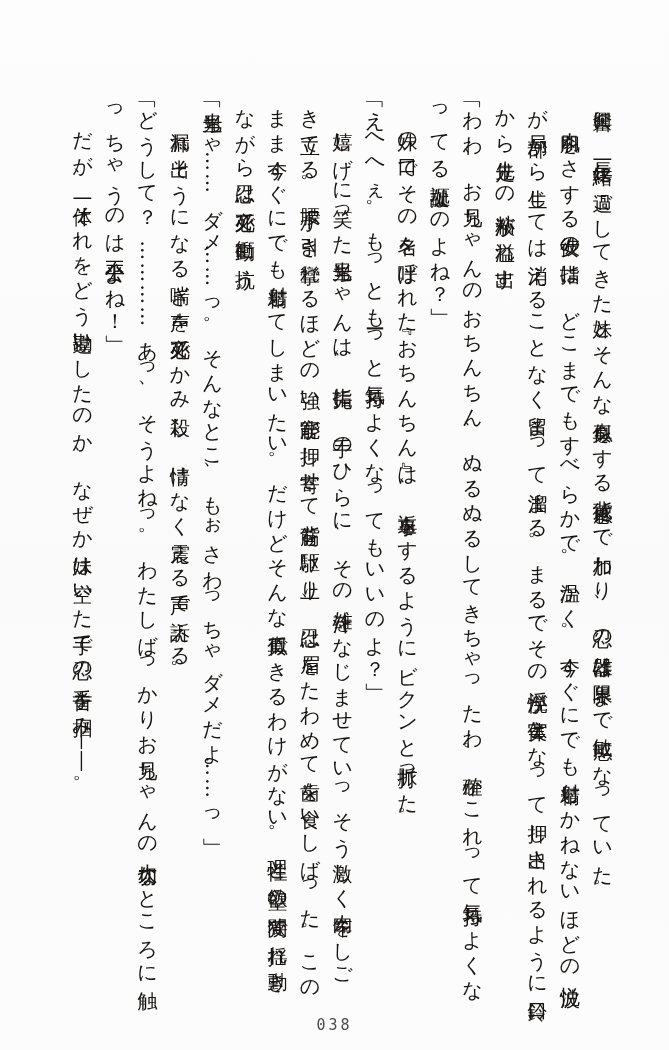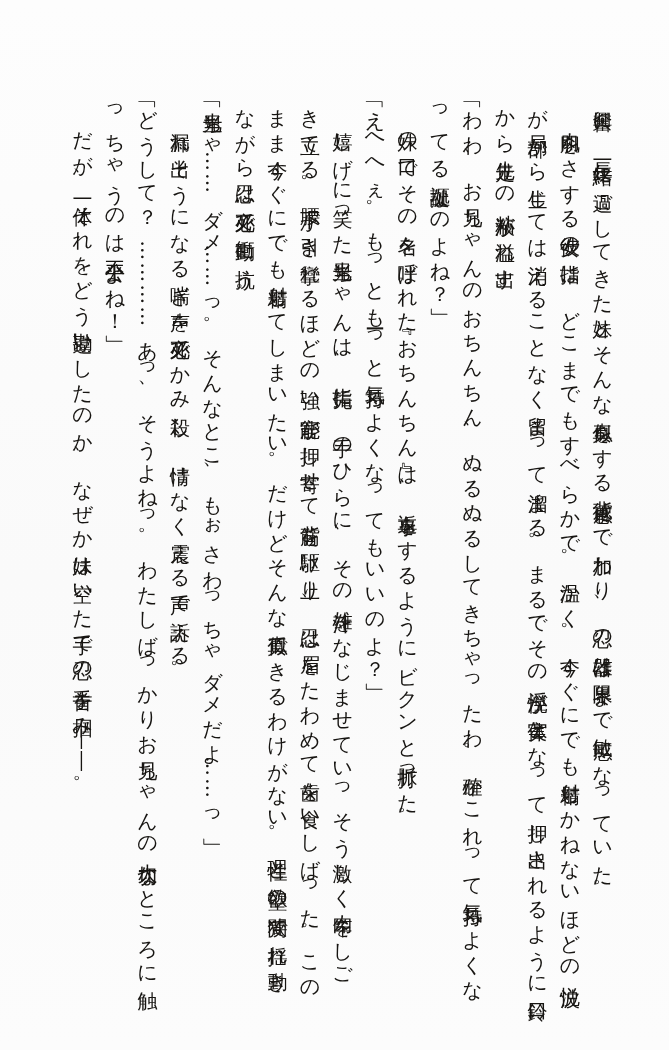--- a/index.html
+++ b/index.html
@@ -61,14 +61,15 @@
     <p>「わわ、お兄ちゃんのおちんちん、ぬるぬるしてきちゃったわ。確かこれって気持ちよくなってる証拠なのよね？」</p>
     <p>　妹の口でその名を呼ばれた『おちんちん』は、返事をするようにビクンと脈打った。</p>
     <p>「えへへぇ。もっともーっと気持ちよくなってもいいのよ？」</p>
     <p>　嬉しげに笑った光里ちゃんは、指先に、手のひらに、その雄汁をなじませていっそう激しく肉竿をしごき立てる。腰下が引き攣れるほどの強い官能が押し寄せて背筋を駆け上り、忍は眉をたわめて歯を食いしばった。このまま今すぐにでも射精してしまいたい。だけどそんな真似できるわけがない。理性と欲望の狭間で揺れ動きながら忍は必死で衝動に抗う。</p>
     <p>「光里ちゃ……ダメ……っ。そんなとこ、もぉさわっちゃダメだよ……っ」</p>
     <p>　漏れ出そうになる喘ぎ声を必死でかみ殺し、情けなく震える声で訴える。</p>
     <p>「どうして？　…………あっ、そうよねっ。わたしばっかりお兄ちゃんの大切なところに触っちゃうのは不公平よね！」</p>
     <p>　だが、一体それをどう勘違いしたのか、なぜか妹は空いた手で忍の手首を掴み――。</p>
   </div>
 
+  <div class="page-number">038</div>
 
 </div>
 
 </body></html>

